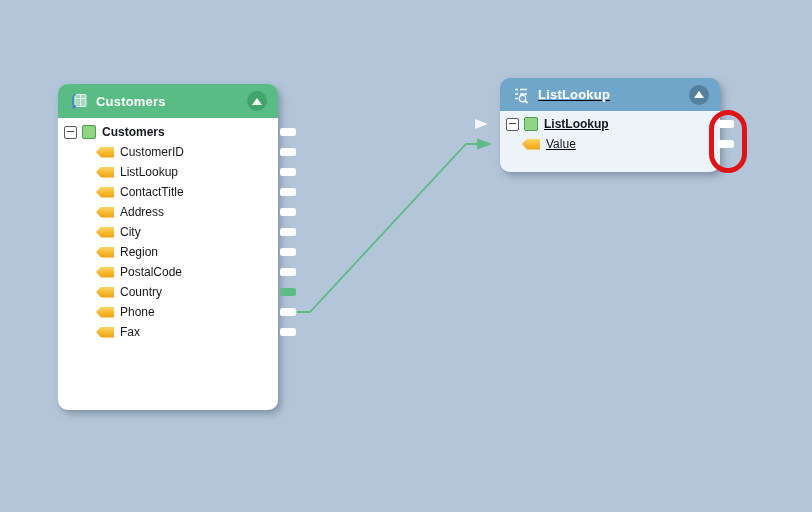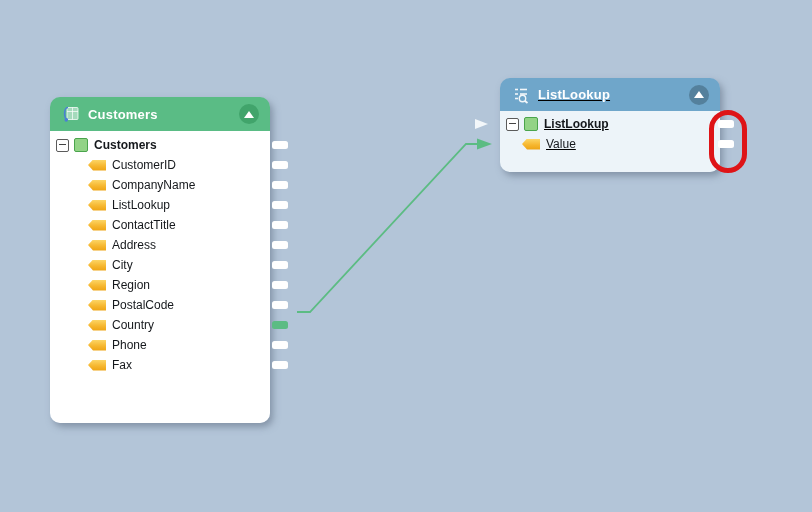--- a/index.html
+++ b/index.html
@@ -2,21 +2,21 @@
 <html><head>
 <meta charset="utf-8">
 <style>
   html,body{margin:0;padding:0;}
   body{font-family:"Liberation Sans",sans-serif;}
   .canvas{position:relative;width:812px;height:512px;background:#b3c5d8;overflow:hidden;}
 
   .wire-layer{position:absolute;left:0;top:0;pointer-events:none;}
 
   .component{position:absolute;border-radius:10px;box-shadow:3px 4px 7px rgba(93,108,128,.55);}
-  .customers{left:50px;top:84px;width:220px;margin-top:13px;}
+  .customers{left:58px;top:84px;width:220px;}
   .listlookup{left:500px;top:78px;width:220px;text-decoration:underline;}
 
   .comp-header{display:flex;align-items:center;gap:7px;padding:0 11px;border-radius:10px 10px 0 0;cursor:move;}
   .customers .comp-header{height:34px;background:#5abc85;}
   .listlookup .comp-header{height:33px;background:#6fa6ca;}
   .comp-title{color:#fff;font-weight:bold;font-size:13px;flex:1;letter-spacing:.2px;}
   .comp-icon{width:20px;height:20px;flex:none;display:block;}
 
   .collapse-btn{width:20px;height:20px;border-radius:50%;border:none;padding:0;display:flex;align-items:center;justify-content:center;cursor:pointer;flex:none;}
   .customers .collapse-btn{background:#41a46b;}
@@ -80,25 +80,20 @@
     <div class="comp-body">
       <div class="tree-row root">
         <span class="minus-box"></span>
         <span class="elem-icon"></span>
         <span class="row-label">Customers</span>
         <span class="stub"></span>
       </div>
       <div class="tree-row field">
         <span class="tag-icon"></span>
         <span class="row-label">CustomerID</span>
-        <span class="stub"></span>
-      </div>
-      <div class="tree-row field">
-        <span class="tag-icon"></span>
-        <span class="row-label">CompanyName</span>
         <span class="stub"></span>
       </div>
       <div class="tree-row field">
         <span class="tag-icon"></span>
         <span class="row-label">ListLookup</span>
         <span class="stub"></span>
       </div>
       <div class="tree-row field">
         <span class="tag-icon"></span>
         <span class="row-label">ContactTitle</span>

